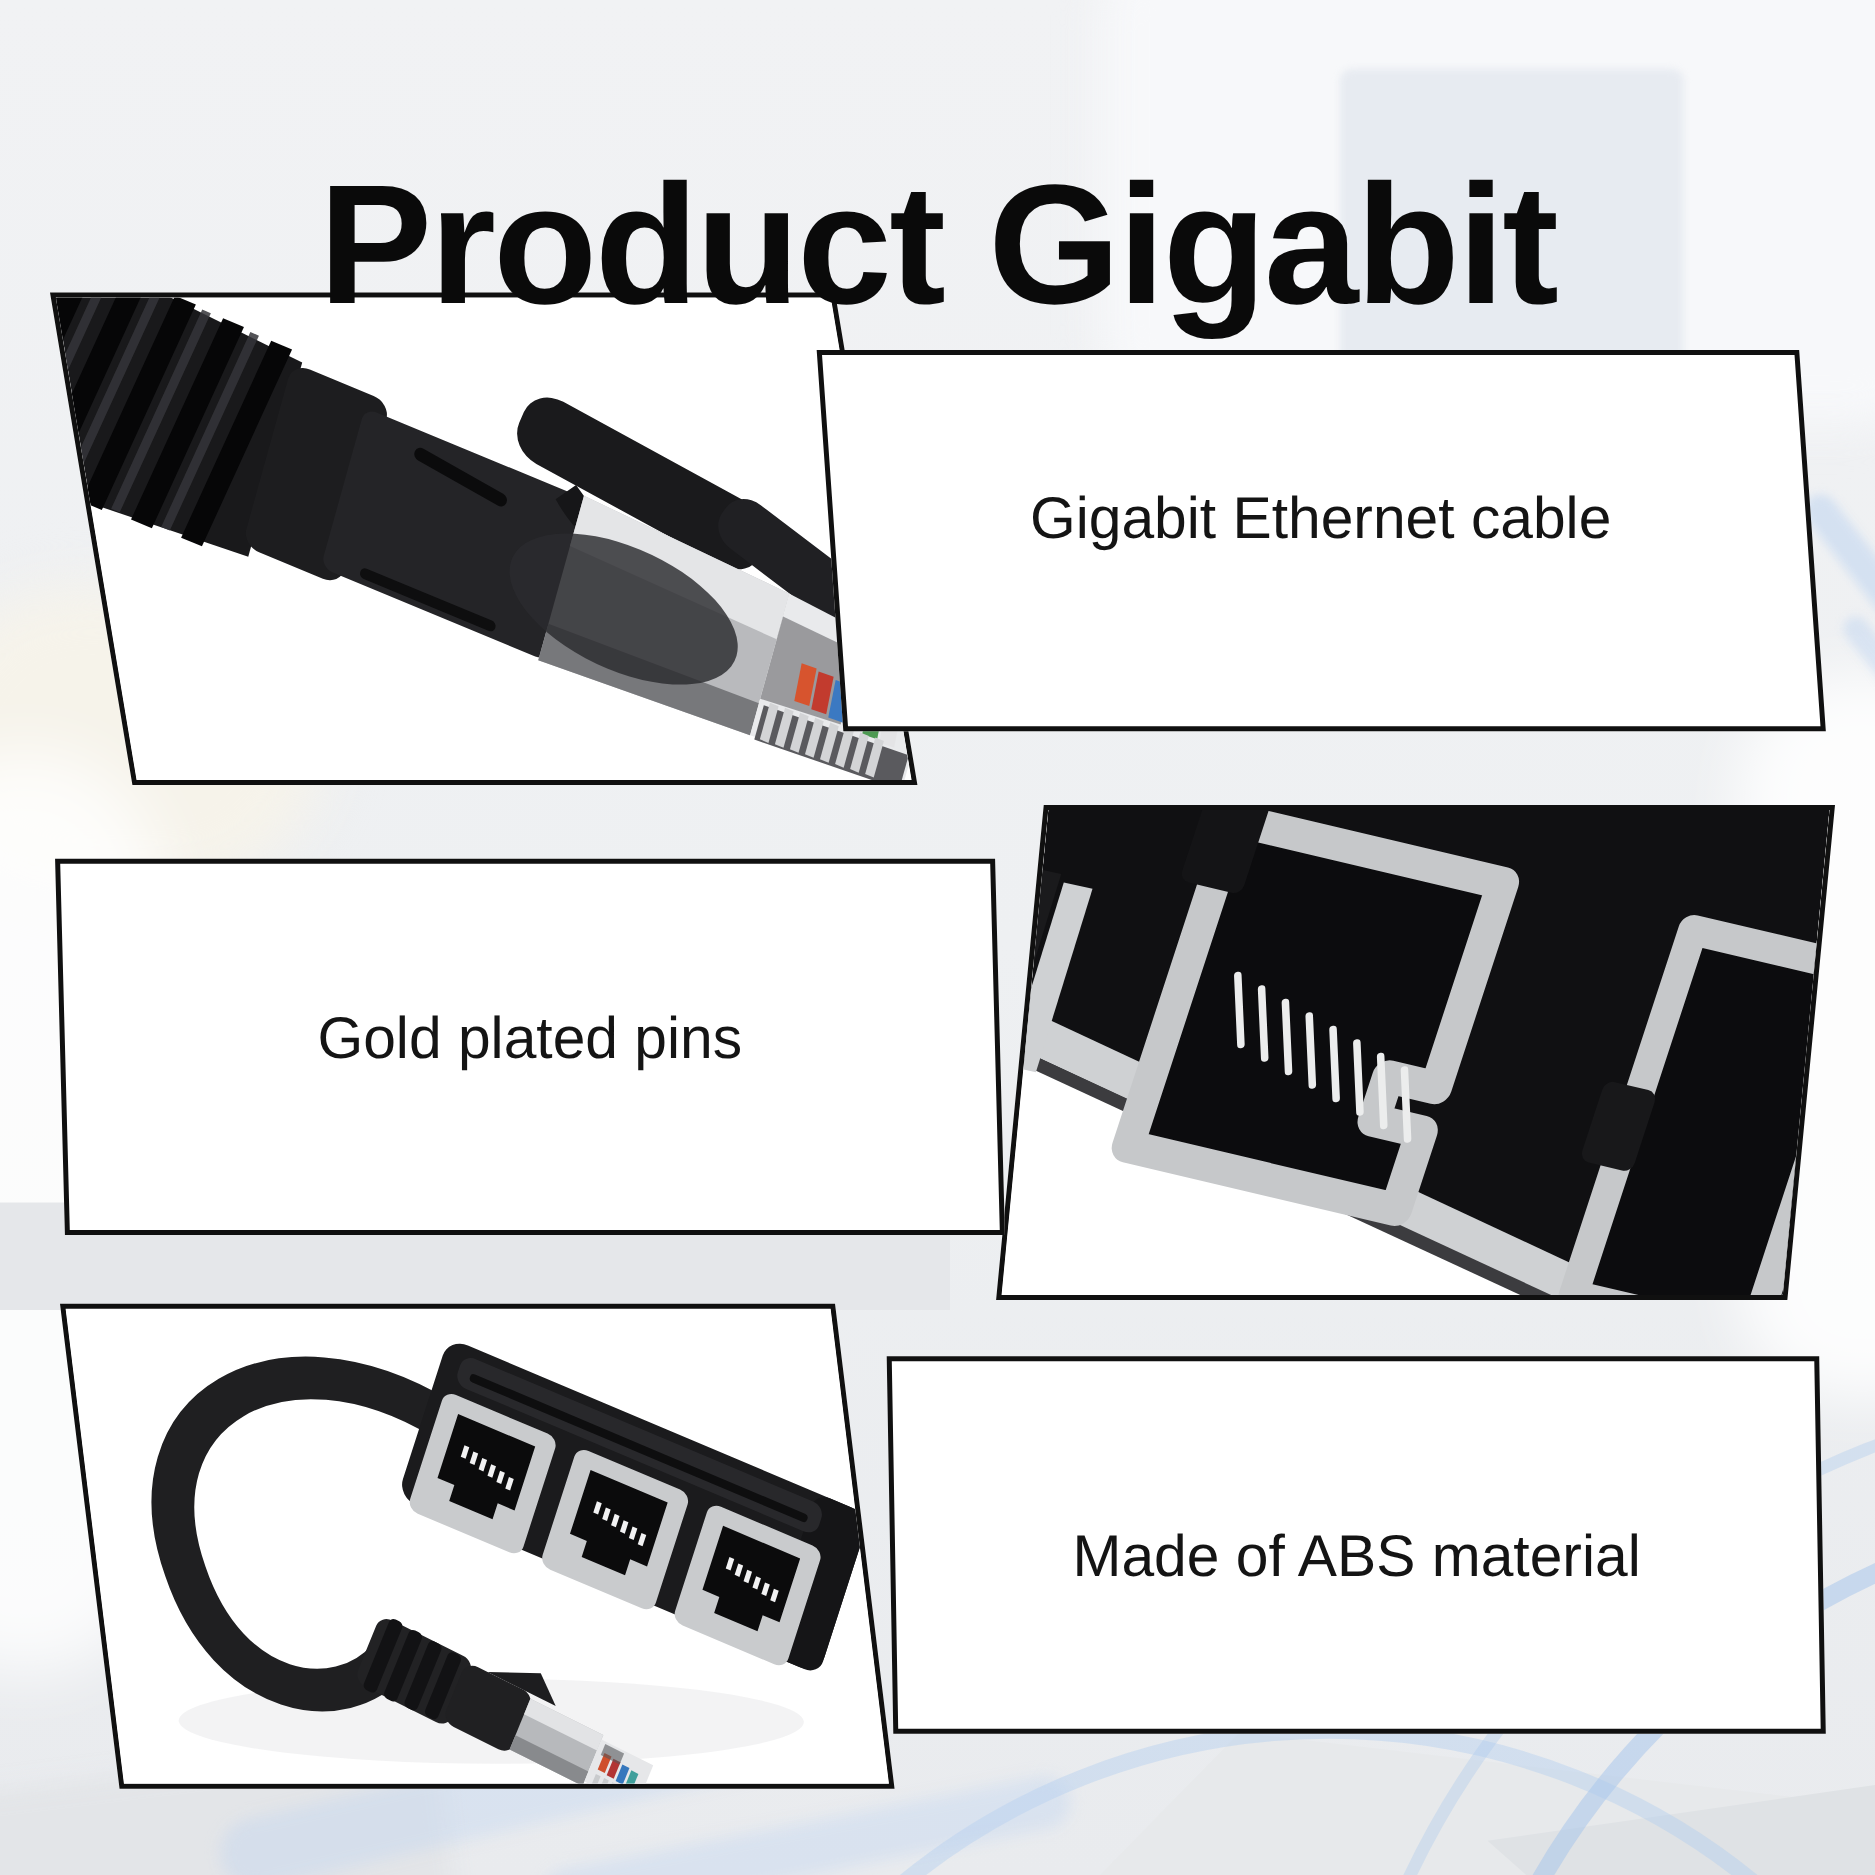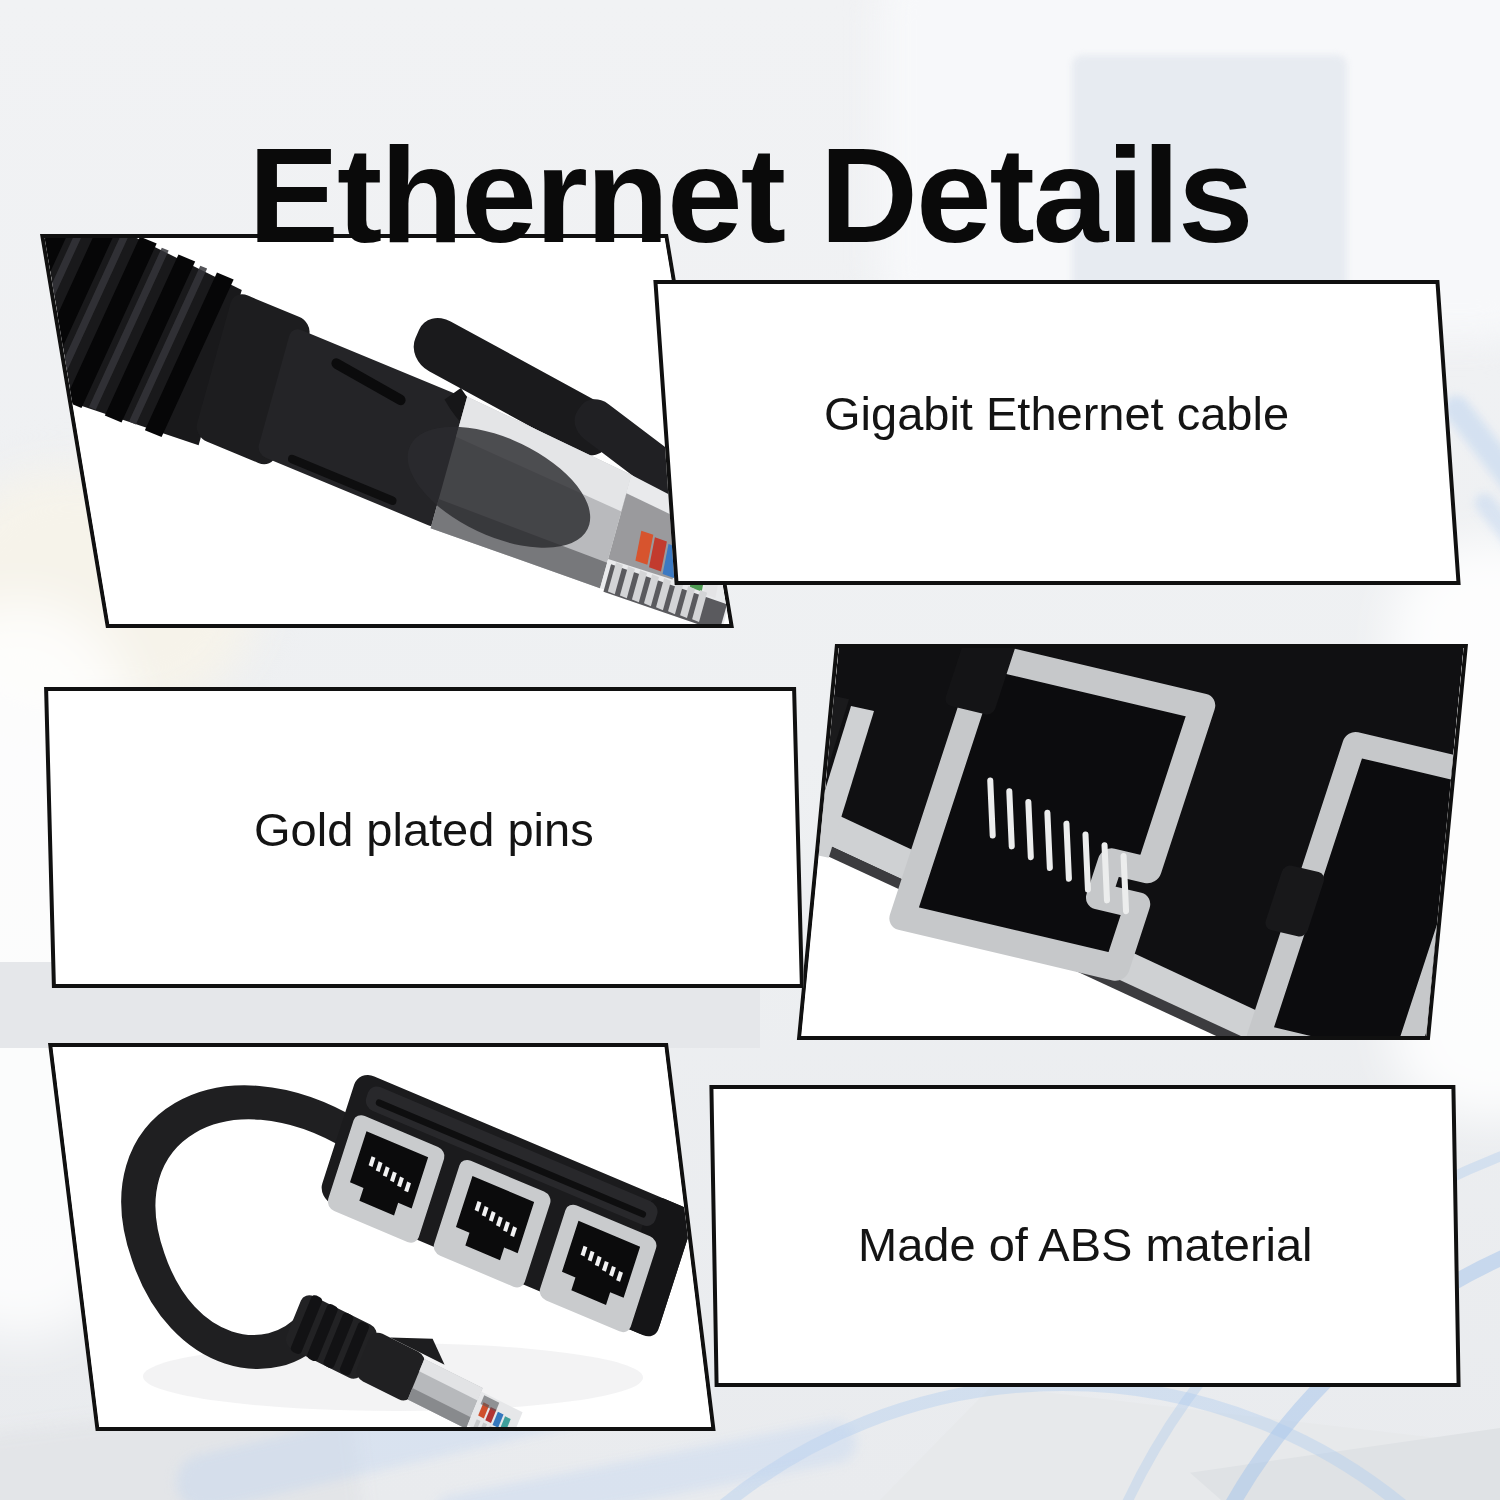--- a/index.html
+++ b/index.html
@@ -72,21 +72,21 @@
   <div class="wm wm-facet1"></div>
   <div class="wm wm-facet2"></div>
   <div class="arc arc1"></div>
   <div class="arc arc2"></div>
   <div class="arc arc3"></div>
   <div class="streak streak1"></div>
   <div class="streak streak2"></div>
   <div class="streak streak3"></div>
   <div class="streak streak4"></div>
 
-  <h1 class="title">Ethernet Details</h1>
+  <h1 class="title">Product Gigabit</h1>
 
   <figure class="photo photo1" style="margin:0">
     <svg viewBox="0 0 620 386" preserveAspectRatio="none">
       <rect x="0" y="0" width="620" height="386" fill="#ffffff"></rect>
       <g transform="translate(-70,30) rotate(24)">
 
         <polygon points="-20,-105 245,-85 245,85 -20,105" fill="#19191b"></polygon>
         <g fill="#060607">
           <rect x="5" y="-102" width="17" height="200" transform="skewX(-8)"></rect>
           <rect x="45" y="-100" width="17" height="198" transform="skewX(-8)"></rect>

